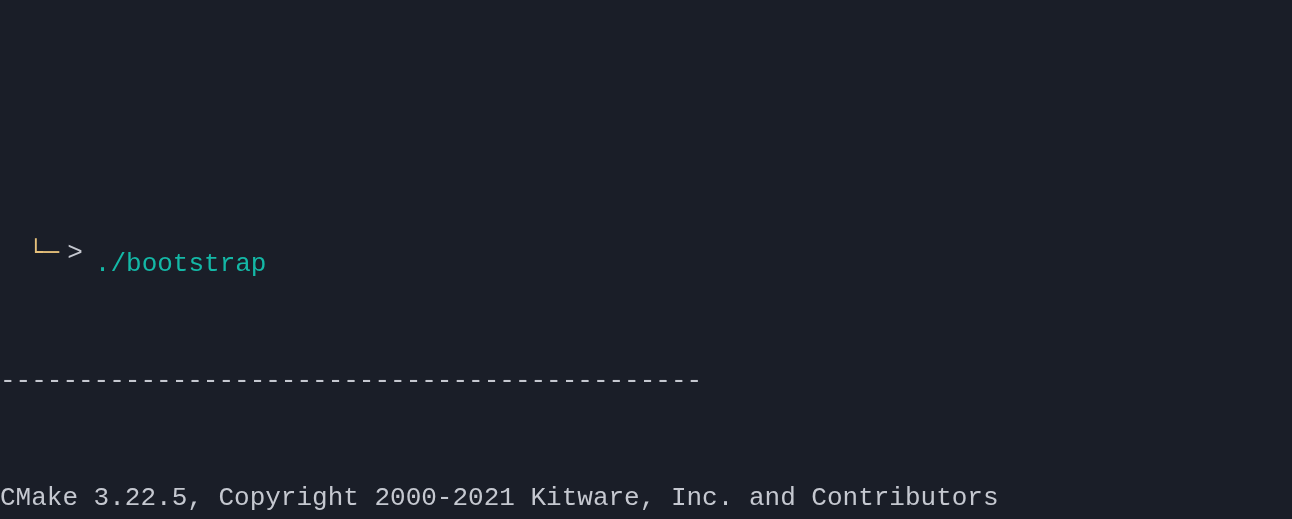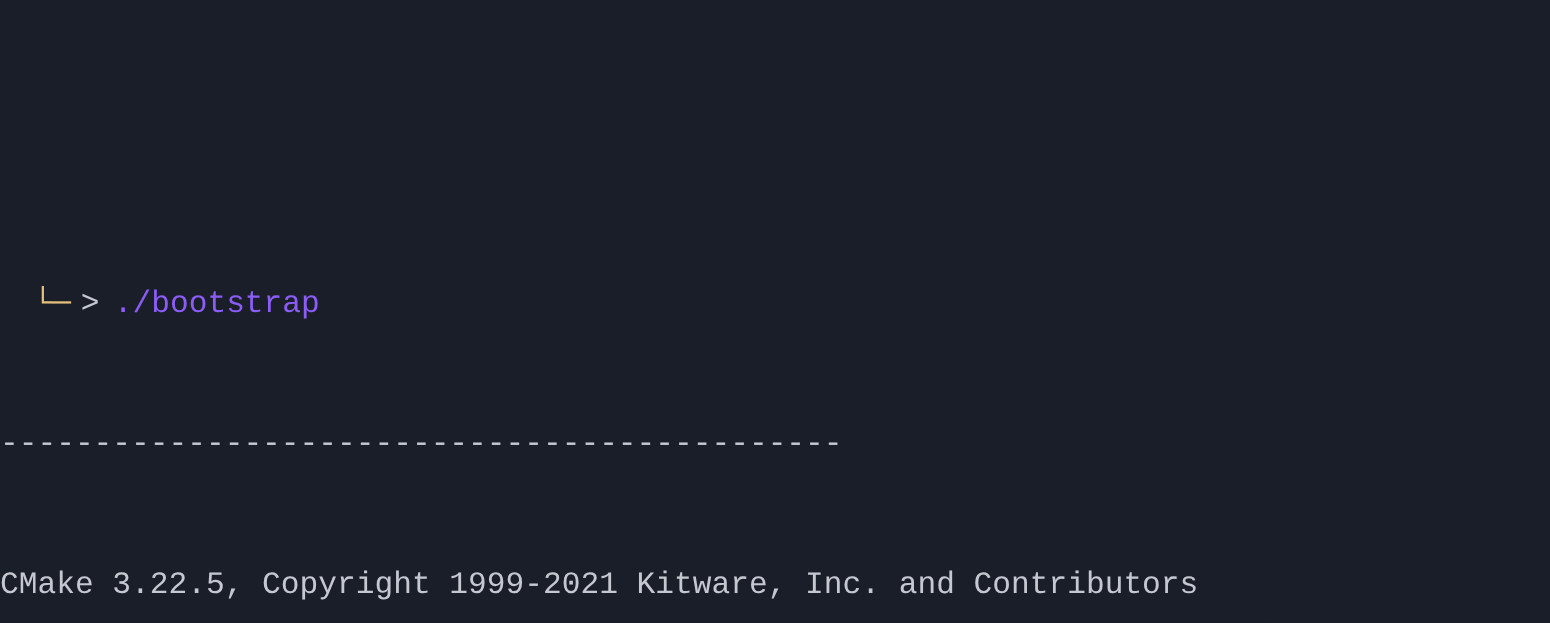--- a/index.html
+++ b/index.html
@@ -30,37 +30,38 @@
       color: #e5c07b;
       display: inline-block;
       padding-left: 28px;
       padding-right: 8px;
     }
     .prompt-chevron {
       color: #c5c8d0;
       padding-right: 12px;
     }
     .command {
-      color: #8b5cf6;
+      color: #14b8a6;
+      margin-top: 11px;
     }
     .output-line {
       color: #c5c8d0;
     }
   </style>
 </head>
 <body>
 
 
 
 <div class="terminal">
   <div class="prompt-line">
     <span class="prompt-arrow">└─</span><span class="prompt-chevron">&gt;</span><span class="command">./bootstrap</span>
   </div>
   <div class="output-line">---------------------------------------------</div>
-  <div class="output-line">CMake 3.22.5, Copyright 1999-2021 Kitware, Inc. and Contributors</div>
+  <div class="output-line">CMake 3.22.5, Copyright 2000-2021 Kitware, Inc. and Contributors</div>
   
   
   
   
   
   
   
   
   
   

